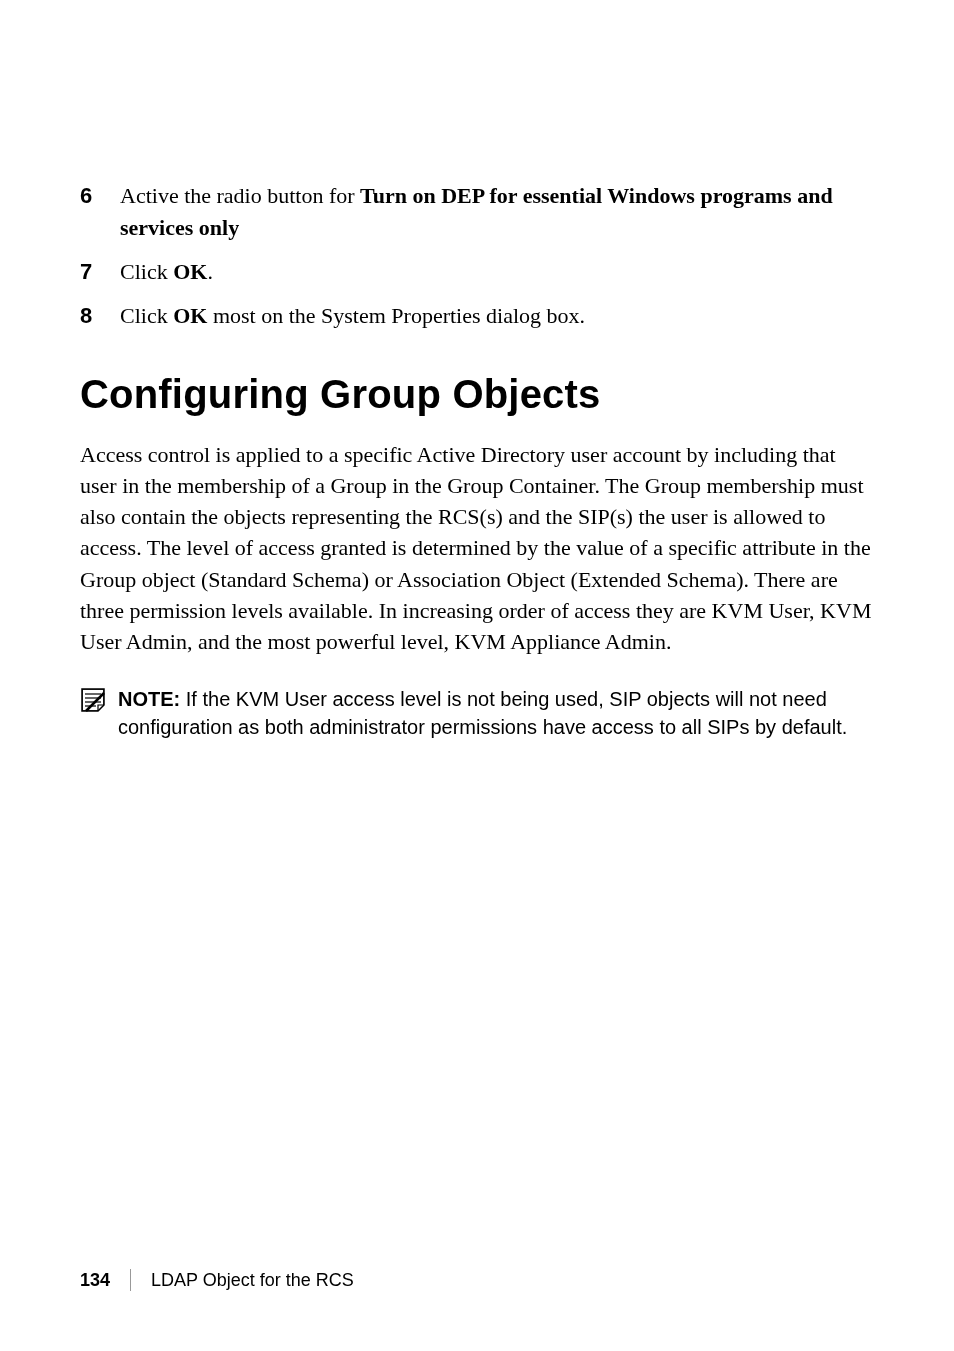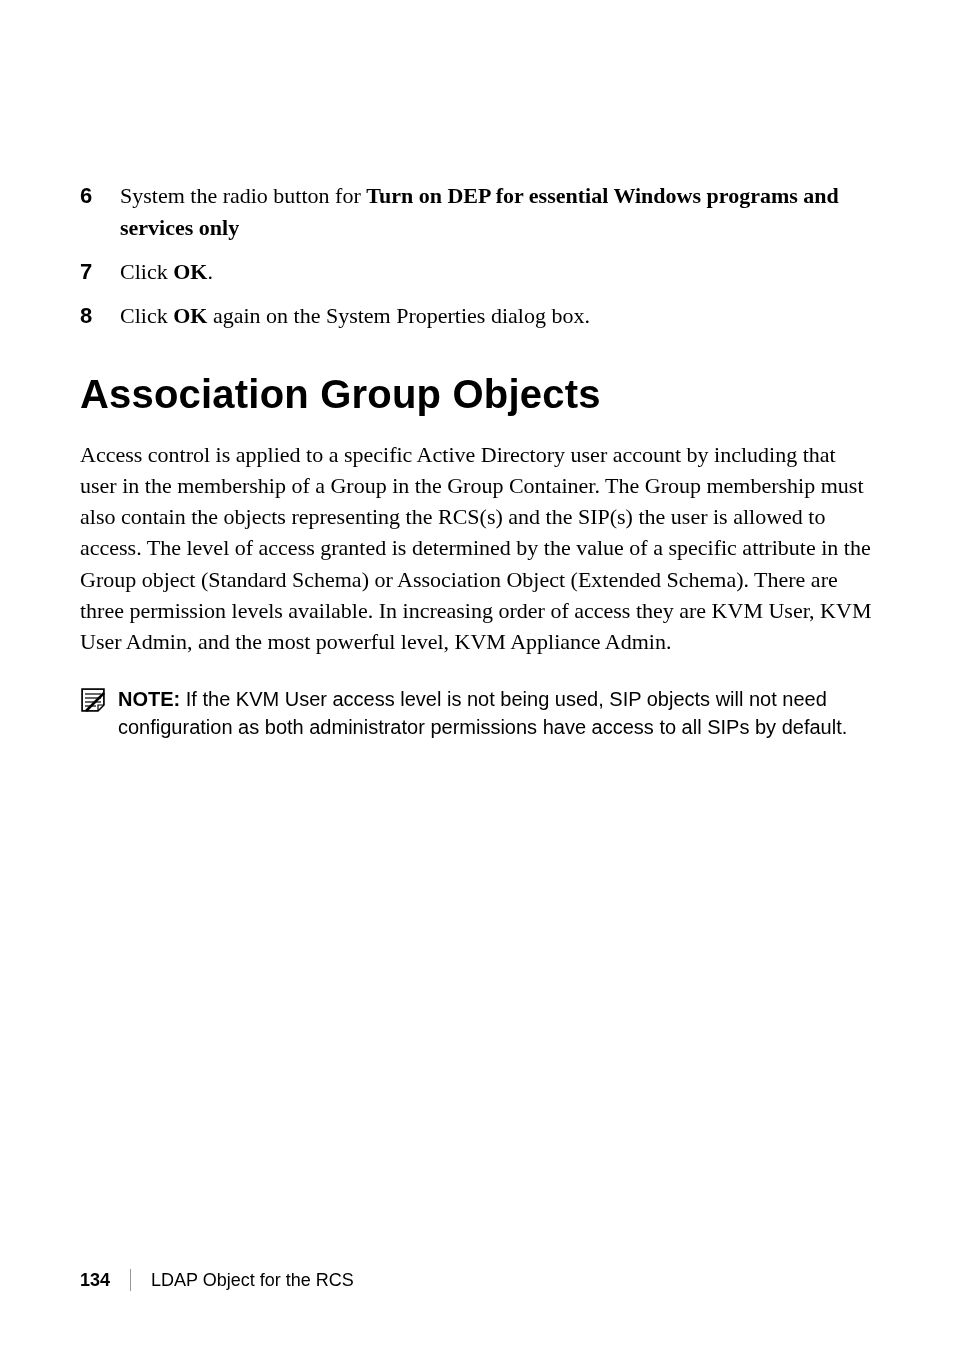--- a/index.html
+++ b/index.html
@@ -101,38 +101,38 @@
       display: inline-block;
     }
   </style>
 </head>
 <body>
 
 <ol class="numbered-list">
   <li class="numbered-item">
     <span class="item-number">6</span>
     <span class="item-text">
-      <span>System the radio button for </span><span class="bold">Turn on DEP for essential Windows programs and services only</span><span></span>
+      <span>Active the radio button for </span><span class="bold">Turn on DEP for essential Windows programs and services only</span><span></span>
     </span>
   </li>
   <li class="numbered-item">
     <span class="item-number">7</span>
     <span class="item-text">
       <span>Click </span><span class="bold">OK</span><span>.</span>
     </span>
   </li>
   <li class="numbered-item">
     <span class="item-number">8</span>
     <span class="item-text">
-      <span>Click </span><span class="bold">OK</span><span> again on the System Properties dialog box.</span>
+      <span>Click </span><span class="bold">OK</span><span> most on the System Properties dialog box.</span>
     </span>
   </li>
 </ol>
 
-<h1 class="section-heading">Association Group Objects</h1>
+<h1 class="section-heading">Configuring Group Objects</h1>
 
 <p class="body-paragraph">Access control is applied to a specific Active Directory user account by including that user in the membership of a Group in the Group Container. The Group membership must also contain the objects representing the RCS(s) and the SIP(s) the user is allowed to access. The level of access granted is determined by the value of a specific attribute in the Group object (Standard Schema) or Association Object (Extended Schema). There are three permission levels available. In increasing order of access they are KVM User, KVM User Admin, and the most powerful level, KVM Appliance Admin.</p>
 
 <div class="note-block">
   <span class="note-icon">
     <svg viewBox="0 0 26 26">
       <defs>
         <clipPath id="noteclip">
           <path d="M 2 2 L 24 2 L 24 18 L 18 24 L 2 24 Z"></path>
         </clipPath>

